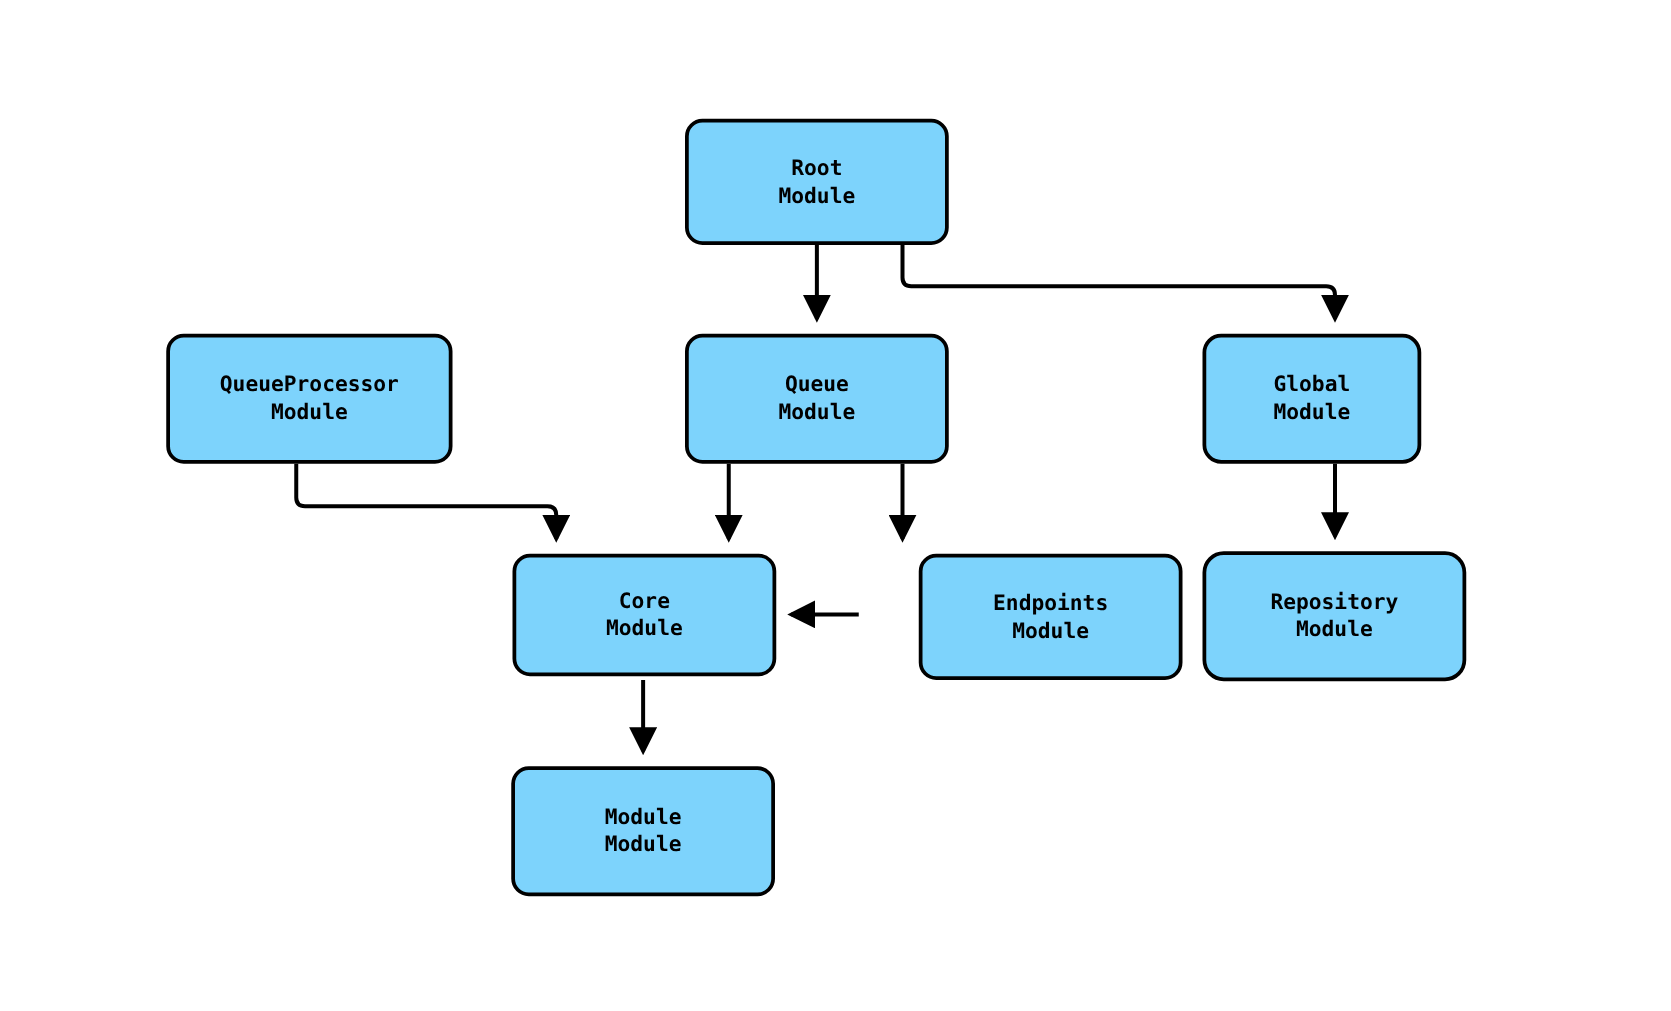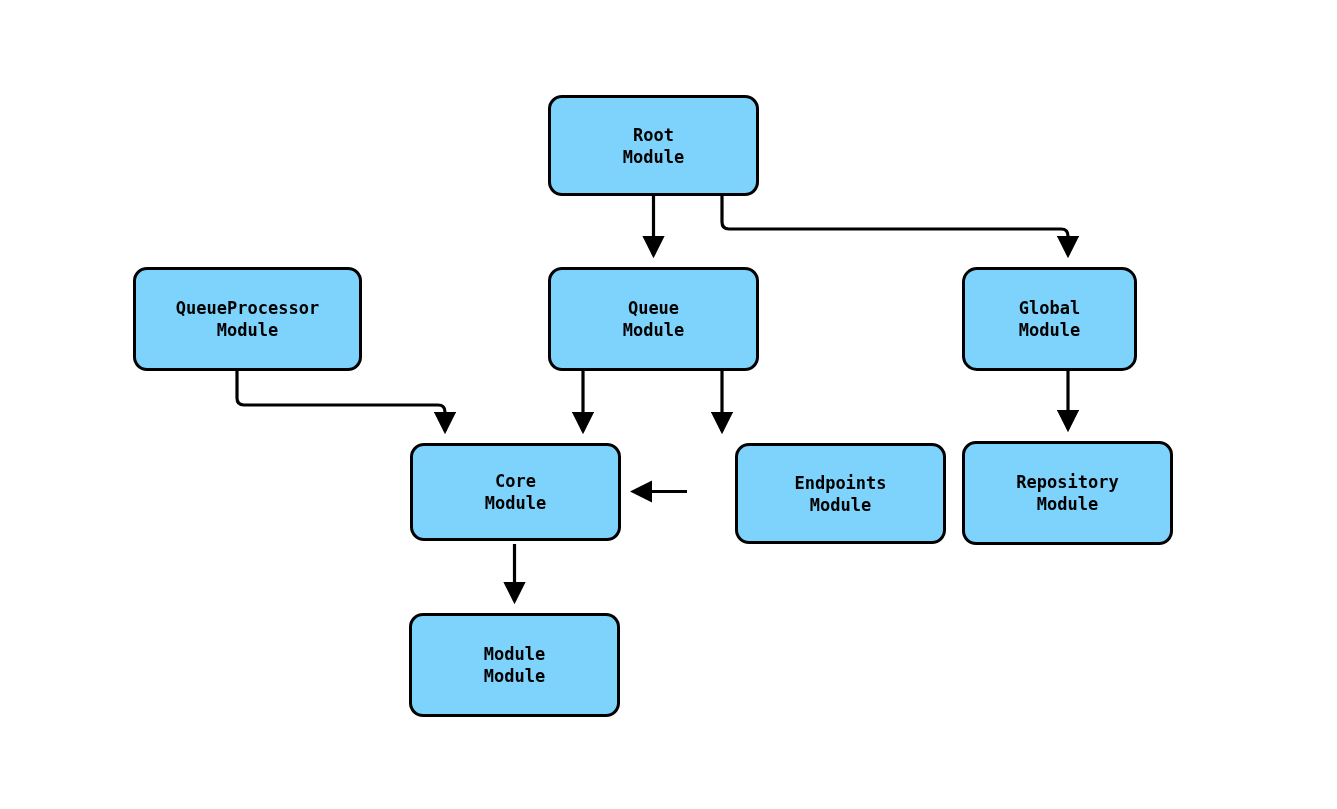--- a/index.html
+++ b/index.html
@@ -113,21 +113,21 @@
   <div class="node" style="left:410px; top:443px; width:211px; height:98px;">
     <div class="node-label">Core</div>
     <div class="node-label">Module</div>
   </div>
 
   <div class="node" style="left:687px; top:443px; width:211px; height:101px;margin-left:48px;">
     <div class="node-label">Endpoints</div>
     <div class="node-label">Module</div>
   </div>
 
-  <div class="node" style="left:962px; top:441px; width:211px; height:104px;">
+  <div class="node" style="left:962px; top:441px; width:211px; height:104px;border-radius:17px;">
     <div class="node-label">Repository</div>
     <div class="node-label">Module</div>
   </div>
 
   <div class="node" style="left:409px; top:613px; width:211px; height:104px;">
     <div class="node-label">Module</div>
     <div class="node-label">Module</div>
   </div>
 
 </div>

